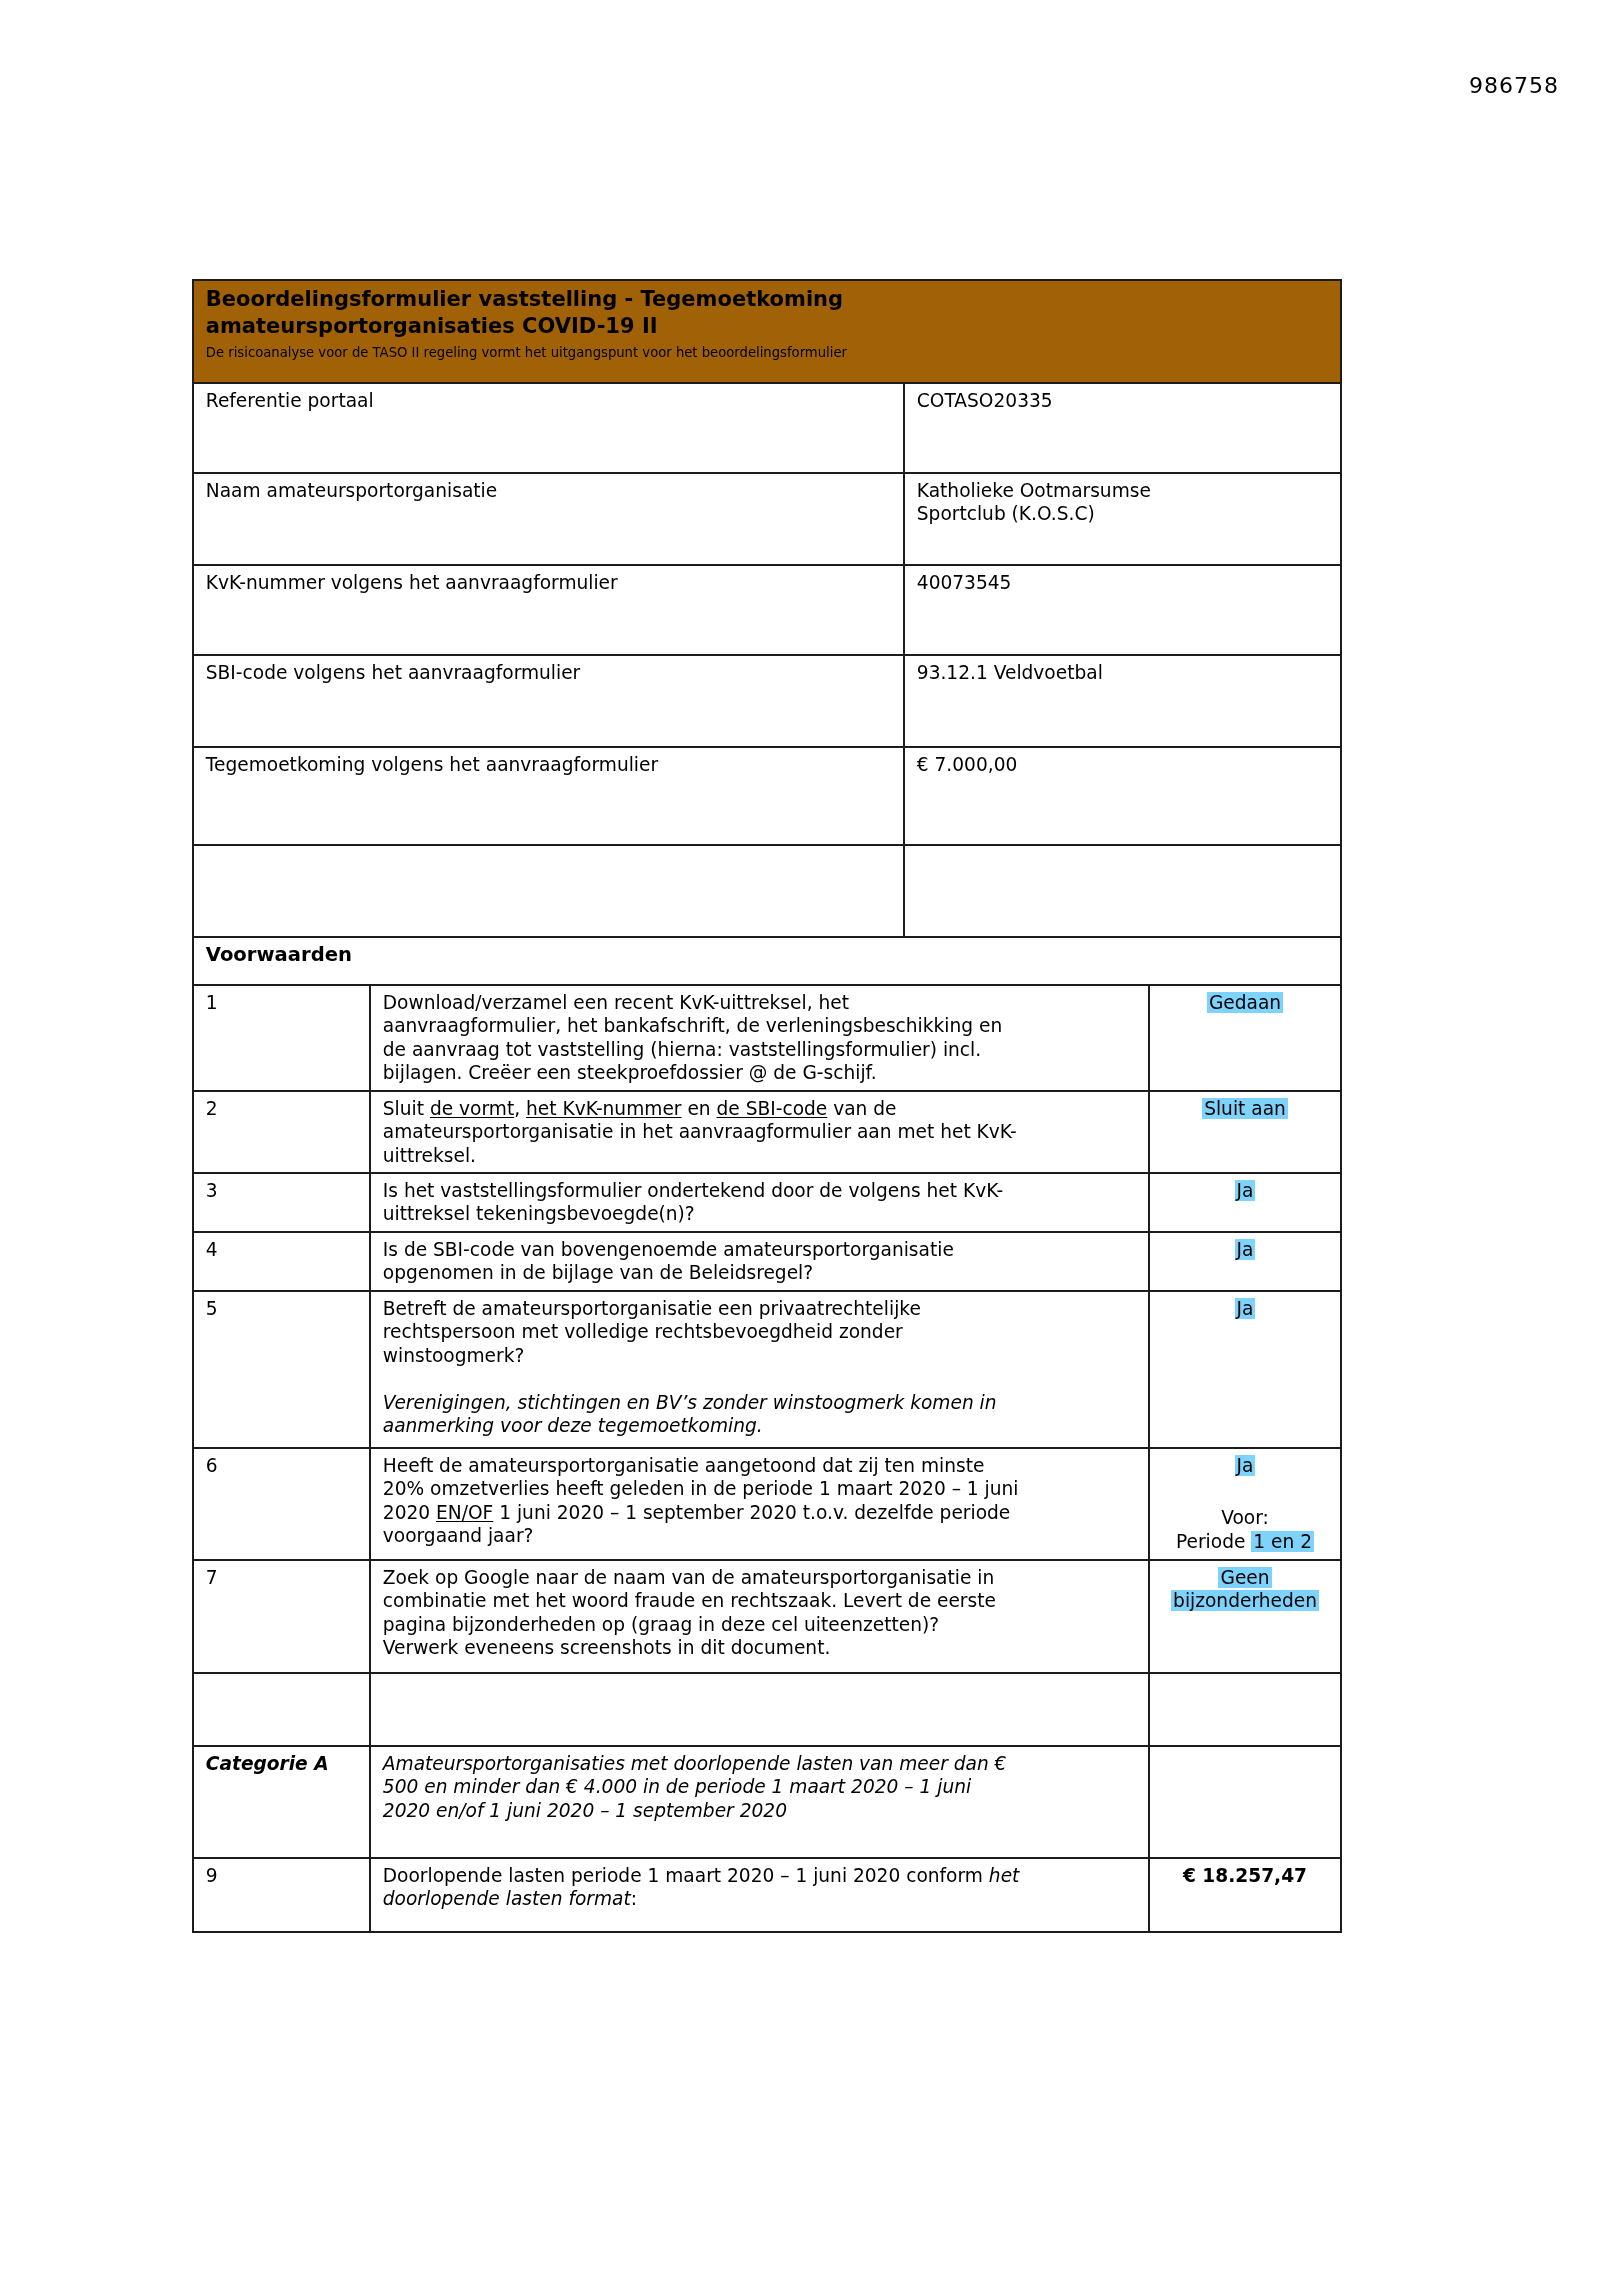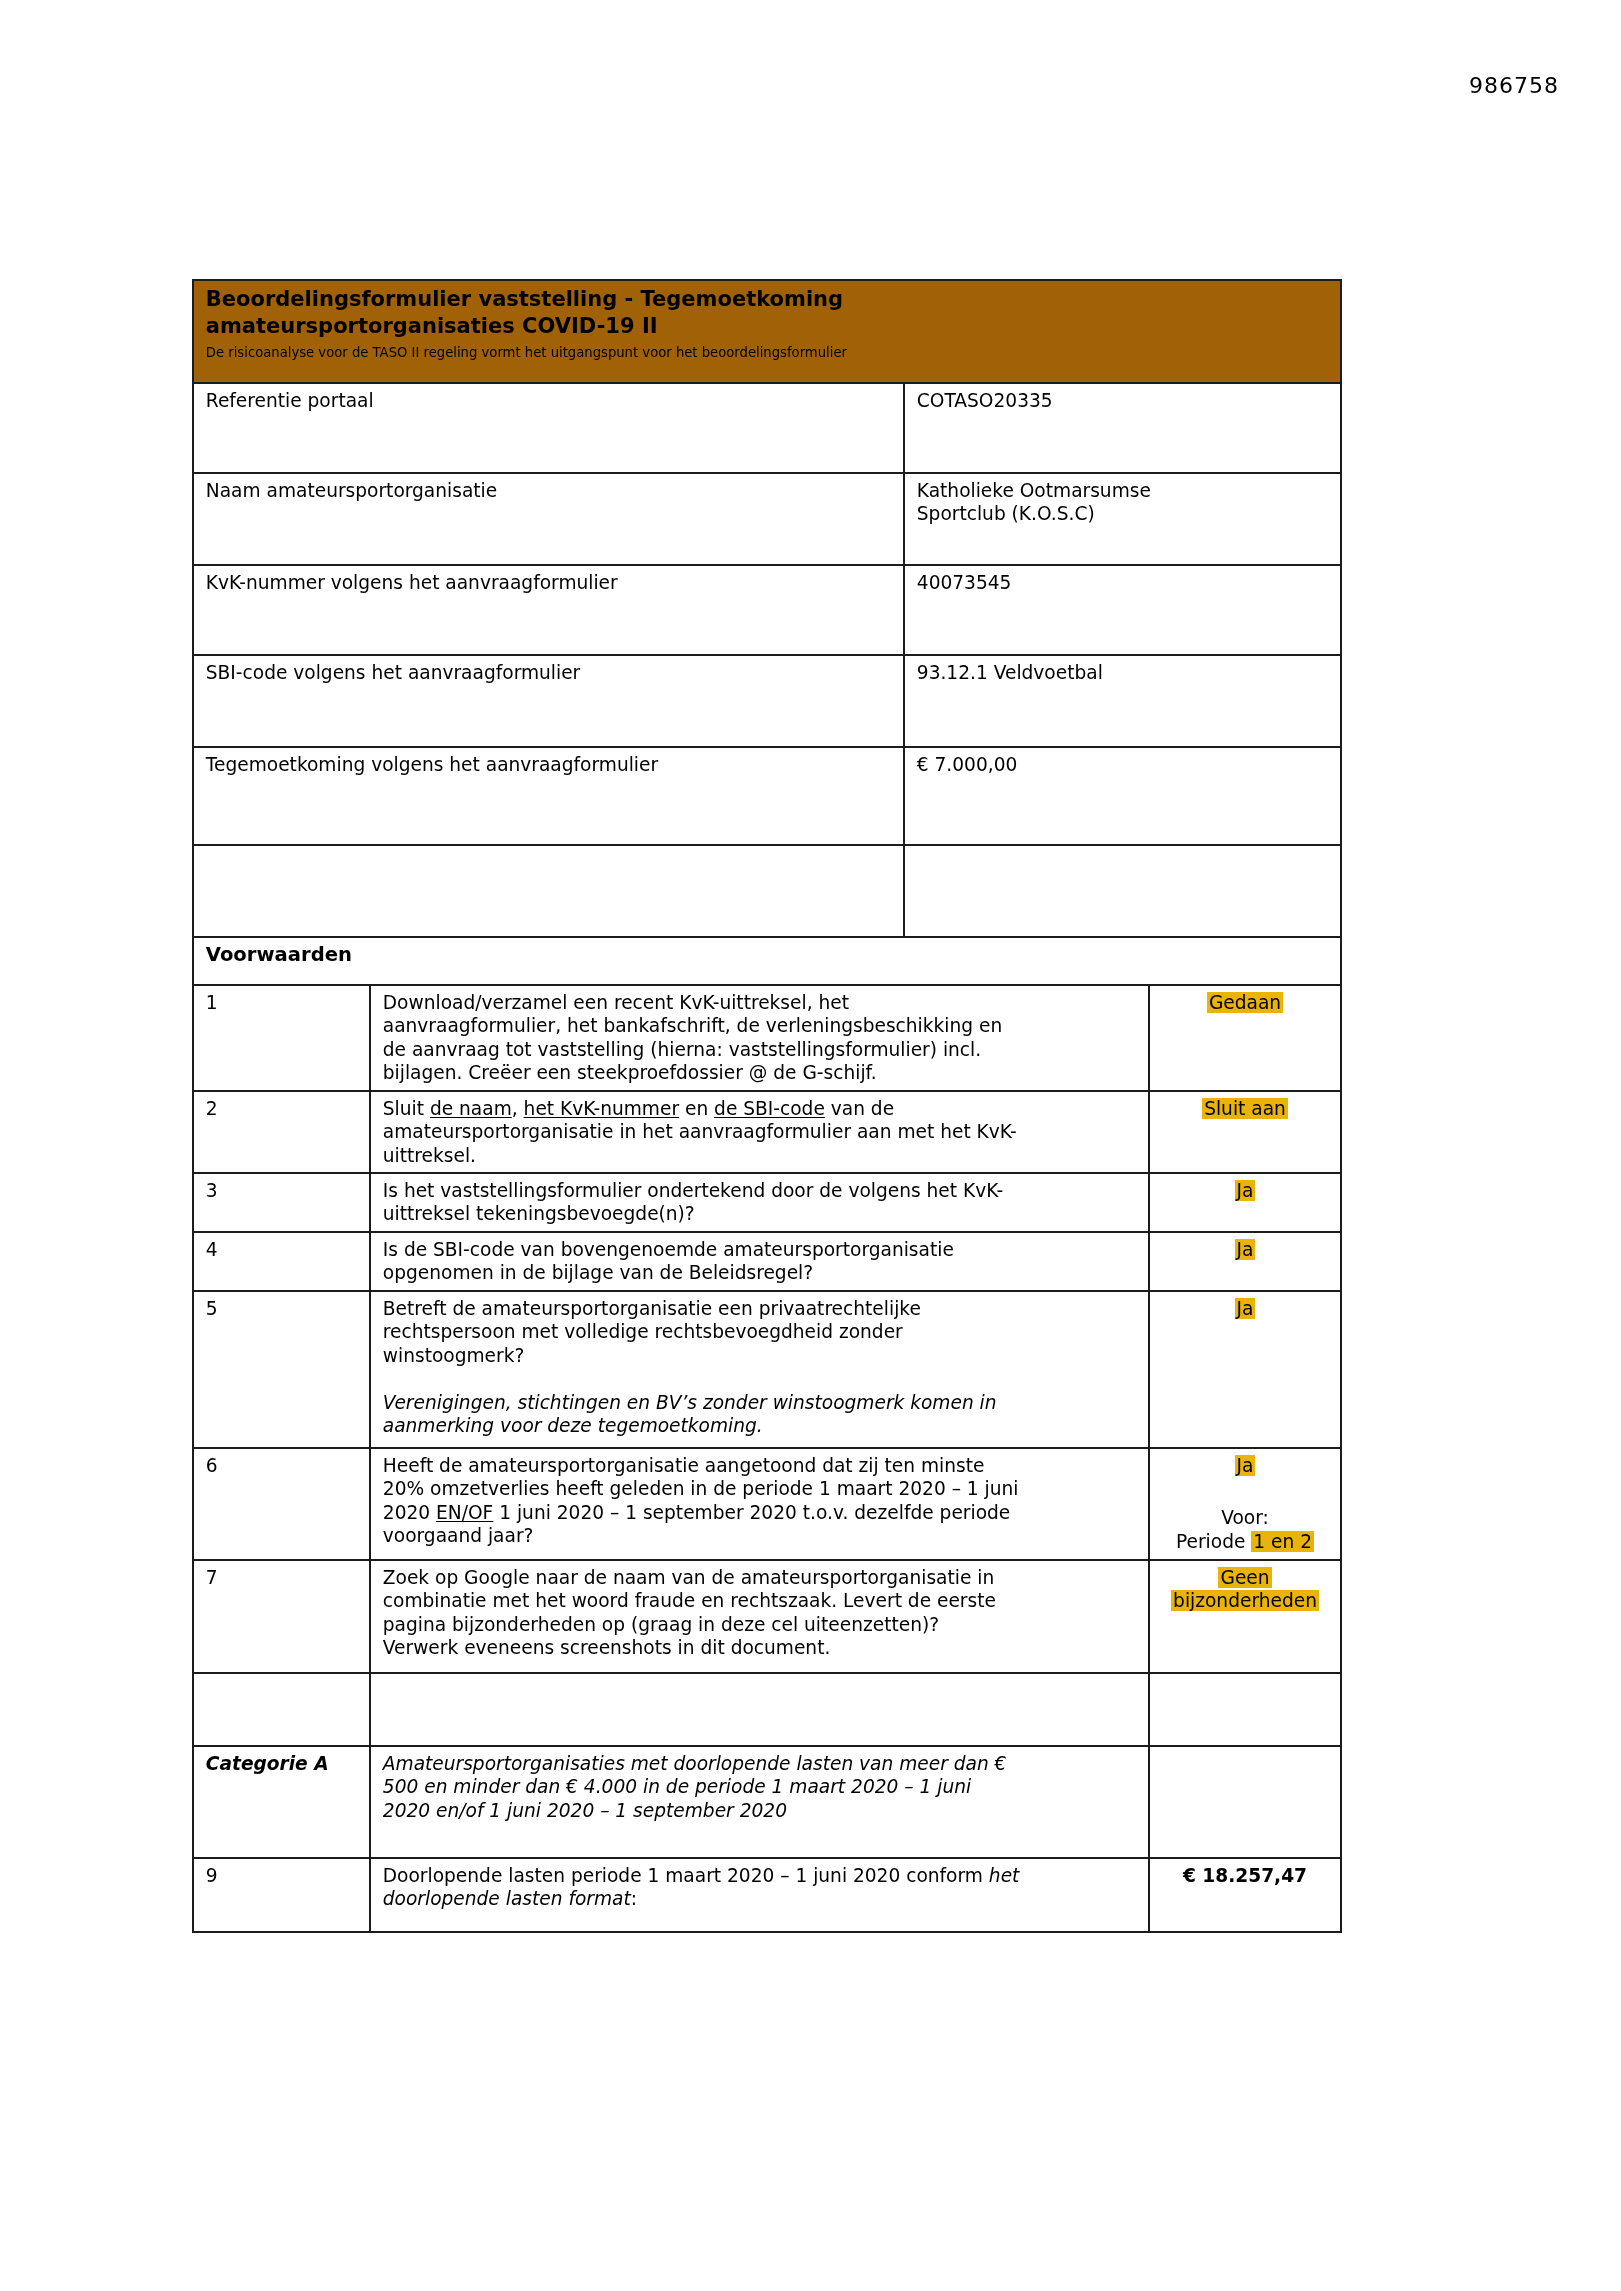--- a/index.html
+++ b/index.html
@@ -49,21 +49,21 @@
     font-weight:bold; font-size:19.6px;
     padding-bottom:2.9px; padding-left:11.8px;
   }
 
   .q { max-width:637px; }
   .note { font-style:italic; margin-top:23.5px; }
   .value-narrow { max-width:279px; }
 
   td.status { text-align:center; padding:4.9px 7.8px; }
   .hl {
-    background:#eab308;
+    background:#7dd3fc;
     padding:0 2px;
     -webkit-box-decoration-break:clone;
     box-decoration-break:clone;
   }
   .ul { text-decoration:underline; text-underline-offset:2px; }
   .status-gap { margin-top:29px; }
   .amount { font-weight:bold; }
 
   td.cat-label { font-weight:bold; font-style:italic; }
   .italic { font-style:italic; }
@@ -134,21 +134,21 @@
       <div class="q">Download/verzamel een recent KvK-uittreksel, het aanvraagformulier, het bankafschrift, de verleningsbeschikking en de aanvraag tot vaststelling (hierna: vaststellingsformulier) incl. bijlagen. Creëer een steekproefdossier @ de G-schijf.</div>
     </td>
     <td class="status">
       <span class="hl">Gedaan</span>
     </td>
   </tr>
 
   <tr class="h-82">
     <td>2</td>
     <td colspan="2">
-      <div class="q"><span>Sluit </span><span class="ul">de naam</span><span>, </span><span class="ul">het KvK-nummer</span><span> en </span><span class="ul">de SBI-code</span><span> van de amateursportorganisatie in het aanvraagformulier aan met het KvK-uittreksel.</span></div>
+      <div class="q"><span>Sluit </span><span class="ul">de vormt</span><span>, </span><span class="ul">het KvK-nummer</span><span> en </span><span class="ul">de SBI-code</span><span> van de amateursportorganisatie in het aanvraagformulier aan met het KvK-uittreksel.</span></div>
     </td>
     <td class="status">
       <span class="hl">Sluit aan</span>
     </td>
   </tr>
 
   <tr class="h-53">
     <td>3</td>
     <td colspan="2">
       <div class="q">Is het vaststellingsformulier ondertekend door de volgens het KvK-uittreksel tekeningsbevoegde(n)?</div>

